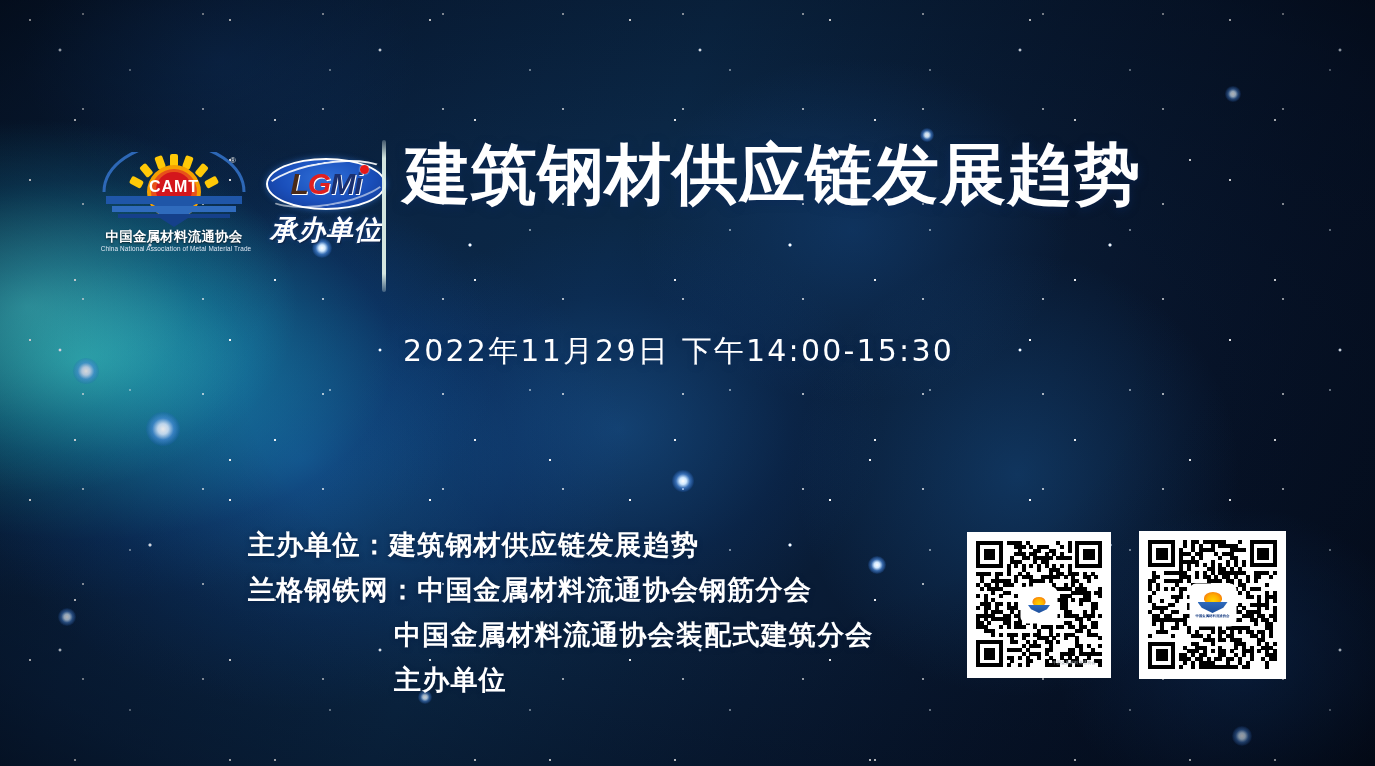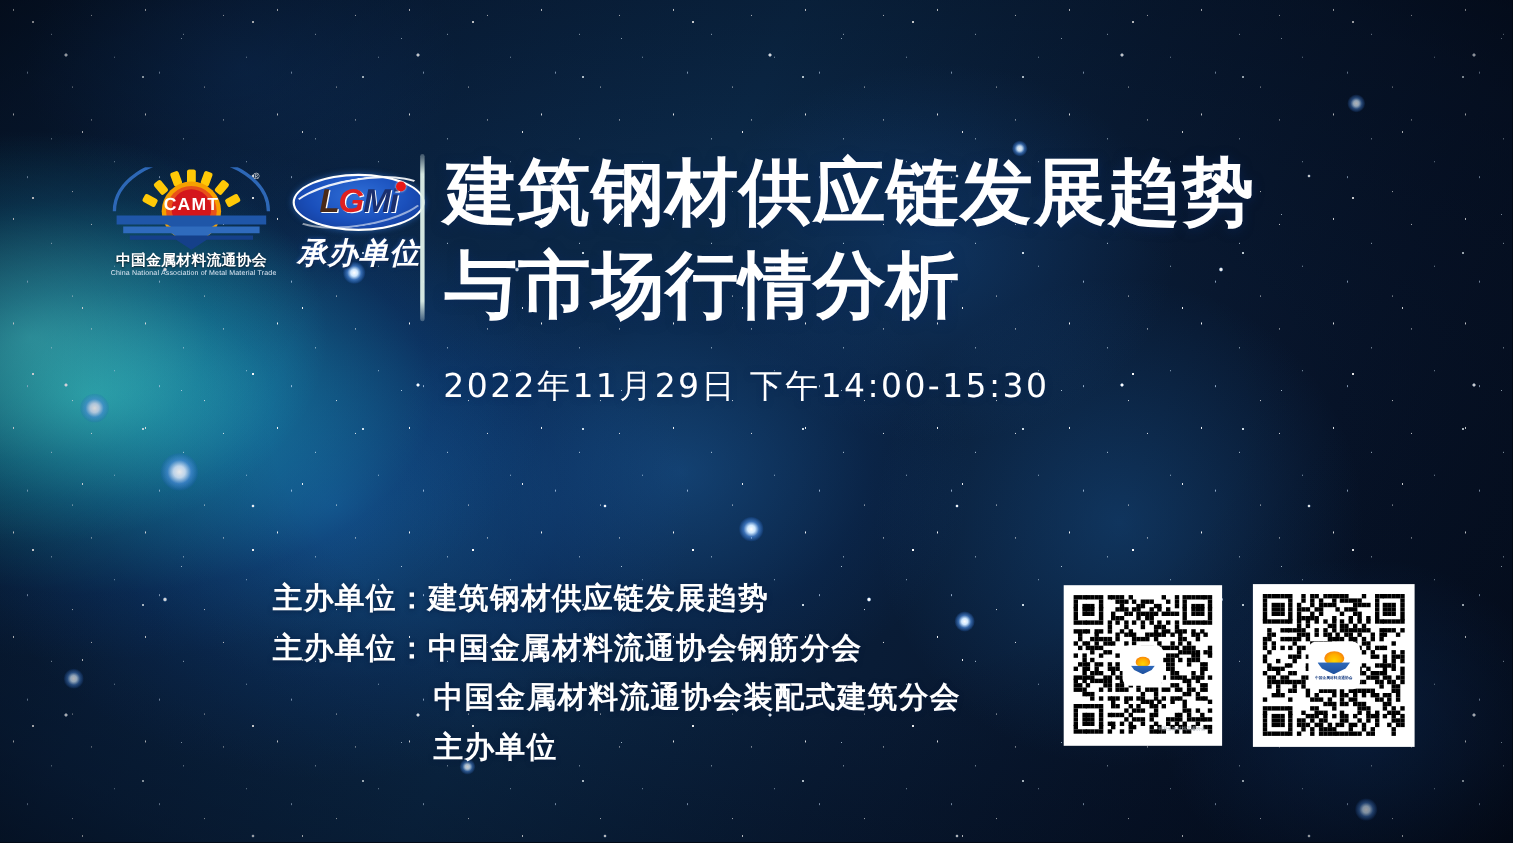--- a/index.html
+++ b/index.html
@@ -297,28 +297,27 @@
       <div class="lgmi-dot"></div>
       <div class="lgmi-cn">承办单位</div>
     </div>
 
   </div>
 
   <div class="title-divider"></div>
 
   <div class="title-block">
     <div class="title-line">建筑钢材供应链发展趋势</div>
-    <div class="title-line">与市场行情分析</div>
   </div>
 
   <div class="date-line">2022年11月29日 下午14:00-15:30</div>
 
   <div class="org-block">
     <div class="org-line">主办单位：建筑钢材供应链发展趋势</div>
-    <div class="org-line">主办单位：中国金属材料流通协会钢筋分会</div>
+    <div class="org-line">兰格钢铁网：中国金属材料流通协会钢筋分会</div>
     <div class="org-line indent">中国金属材料流通协会装配式建筑分会</div>
     <div class="org-line indent">主办单位</div>
   </div>
 
   <div class="qr qr-1">
     <div class="qr-canvas" id="qr1">
         <div class="qr-cell" style="left: 0px; top: 0px; width: 4px; height: 4px;"></div>
         <div class="qr-cell" style="left: 3.81818px; top: 0px; width: 4px; height: 4px;"></div>
         <div class="qr-cell" style="left: 7.63636px; top: 0px; width: 4px; height: 4px;"></div>
         <div class="qr-cell" style="left: 11.4545px; top: 0px; width: 4px; height: 4px;"></div>

